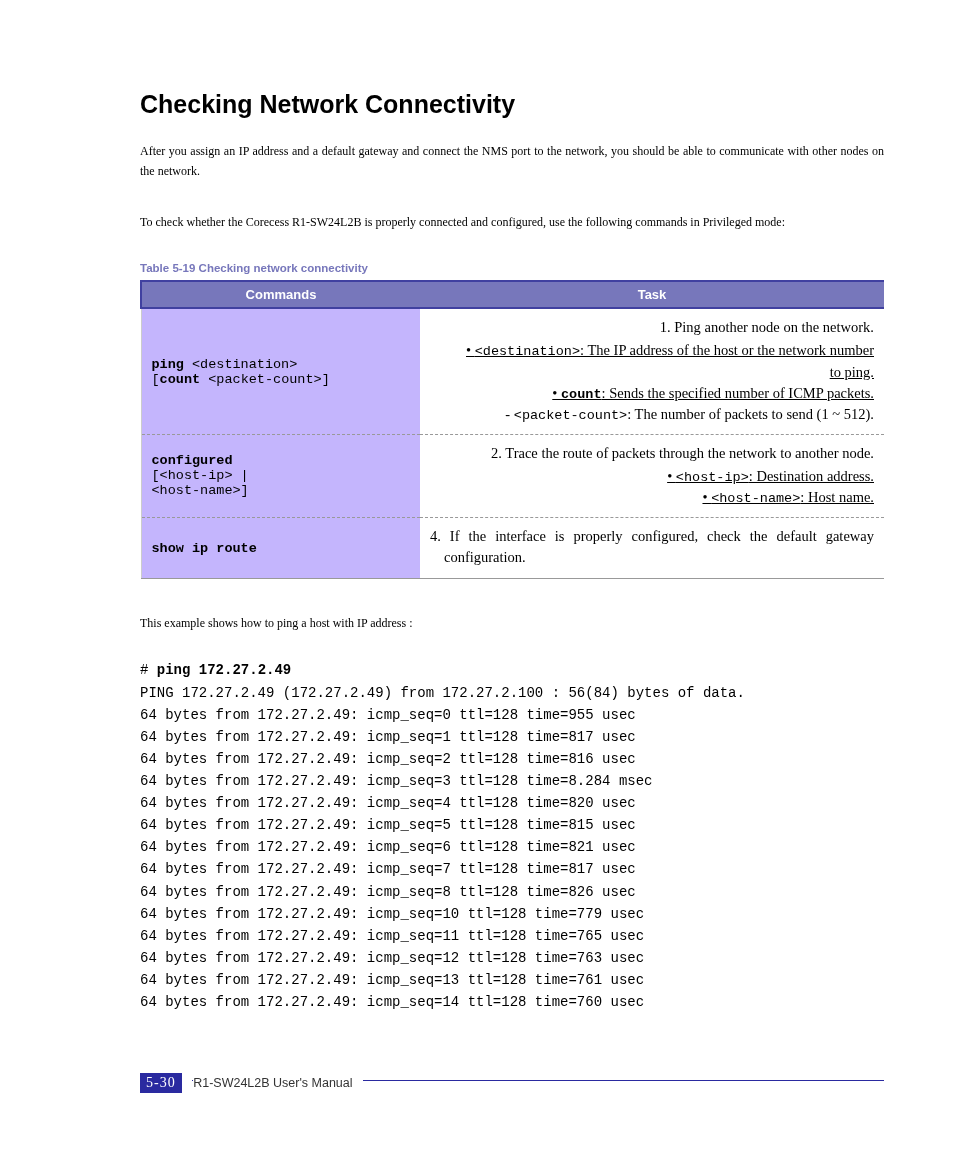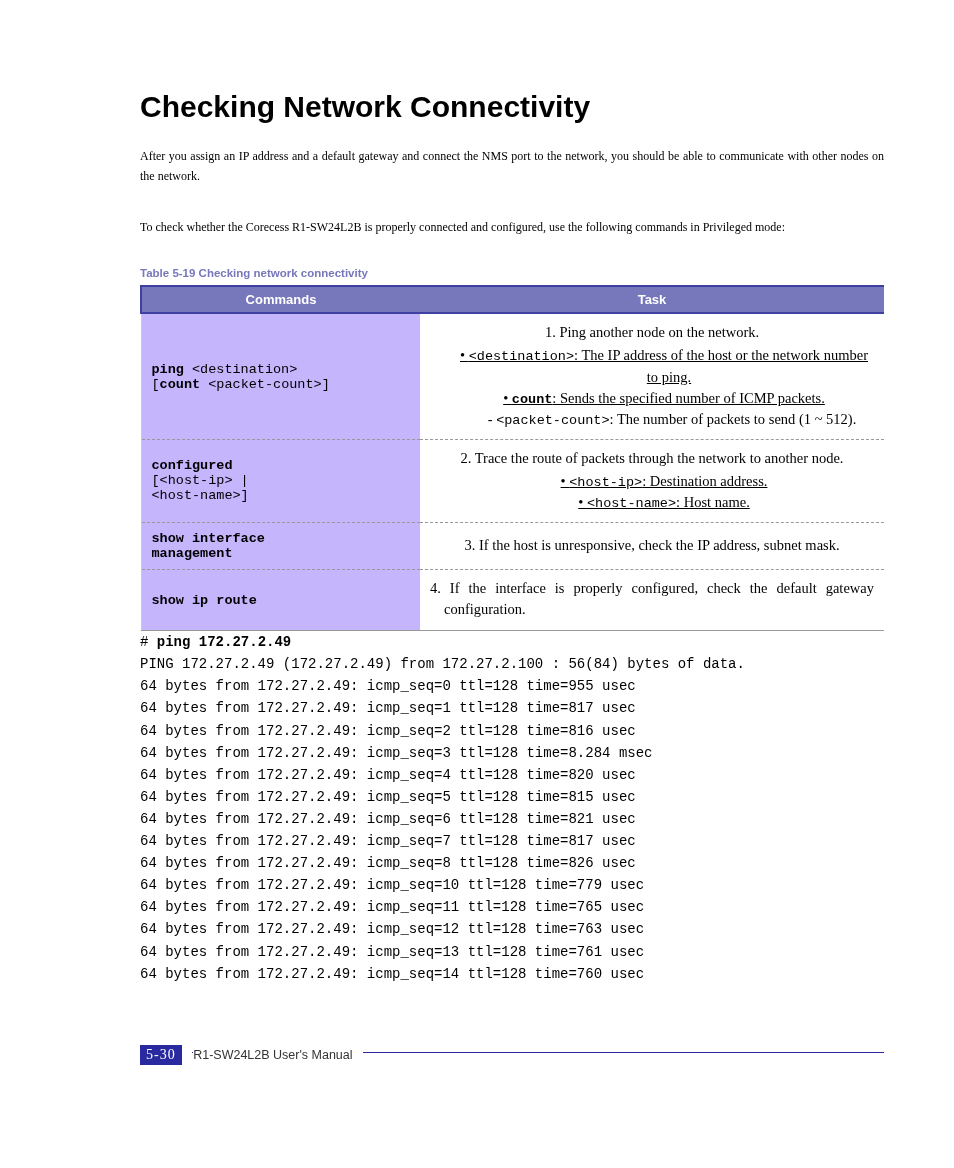--- a/index.html
+++ b/index.html
@@ -11,21 +11,21 @@
     width: 954px;
   }
   .page {
     padding: 90px 70px 40px 140px;
     box-sizing: border-box;
     width: 954px;
   }
   h1.sec-title {
     font-family: "Arial Black", Arial, sans-serif;
     font-weight: 900;
-    font-size: 30px;
+    font-size: 25px;
     margin: 0 0 22px 0;
     letter-spacing: 0px;
   }
   p.body {
     font-size: 12px;
     line-height: 1.7;
     margin: 0 0 30px 0;
     text-align: justify;
   }
   .table-caption {
@@ -66,21 +66,21 @@
     border-left: 1px solid #ccc;
   }
   table.cmd tr:last-child td.cmdcell,
   table.cmd tr:last-child td.taskcell {
     border-bottom: 1px solid #999;
   }
   table.cmd td.taskcell {
     border-bottom: 1px dashed #999;
     font-size: 14.5px;
     line-height: 1.45;
-    text-align: center;
+    text-align: right;
   }
   .task-main { margin-bottom: 2px; }
   .task-bul { padding-left: 34px; text-indent: -10px; text-decoration: underline; }
   .task-sub { padding-left: 48px; text-indent: -8px; }
   .mono { font-family: "Courier New", monospace; font-size: 13.5px; }
   .b { font-weight: bold; }
   pre.term {
     font-family: "Courier New", monospace;
     font-size: 14px;
     line-height: 1.58;
@@ -151,41 +151,33 @@
         <span>[&lt;host-ip&gt; |</span><br>
         <span>&lt;host-name&gt;]</span>
       </td>
       <td class="taskcell">
         <div class="task-main">2. Trace the route of packets through the network to another node.</div>
         <div class="task-bul">• <span class="mono">&lt;host-ip&gt;</span><span>: Destination address.</span></div>
         <div class="task-bul">• <span class="mono">&lt;host-name&gt;</span><span>: Host name.</span></div>
       </td>
     </tr>
 
-    <tr>
-      <td class="cmdcell">
-        <span class="b">show interface</span><br>
-        <span class="b">management</span>
-      </td>
-      <td class="taskcell">
-        <div class="task-main">3. If the host is unresponsive, check the IP address, subnet mask.</div>
-      </td>
-    </tr>
 
     <tr>
       <td class="cmdcell">
         <span class="b">show ip route</span>
       </td>
       <td class="taskcell" style="text-align:justify;">
         <div class="task-main" style="padding-left:14px;text-indent:-14px;">4. If the interface is properly configured, check the default gateway configuration.</div>
       </td>
     </tr>
   </tbody>
     </table>
 
+  <p class="body" style="margin-top:34px;margin-bottom:26px;">This example shows how to ping a host with IP address                        :</p>
 
   <pre class="term"><span># </span><span class="b">ping 172.27.2.49</span>
 <span id="term-lines">PING 172.27.2.49 (172.27.2.49) from 172.27.2.100 : 56(84) bytes of data.
 64 bytes from 172.27.2.49: icmp_seq=0 ttl=128 time=955 usec
 64 bytes from 172.27.2.49: icmp_seq=1 ttl=128 time=817 usec
 64 bytes from 172.27.2.49: icmp_seq=2 ttl=128 time=816 usec
 64 bytes from 172.27.2.49: icmp_seq=3 ttl=128 time=8.284 msec
 64 bytes from 172.27.2.49: icmp_seq=4 ttl=128 time=820 usec
 64 bytes from 172.27.2.49: icmp_seq=5 ttl=128 time=815 usec
 64 bytes from 172.27.2.49: icmp_seq=6 ttl=128 time=821 usec

